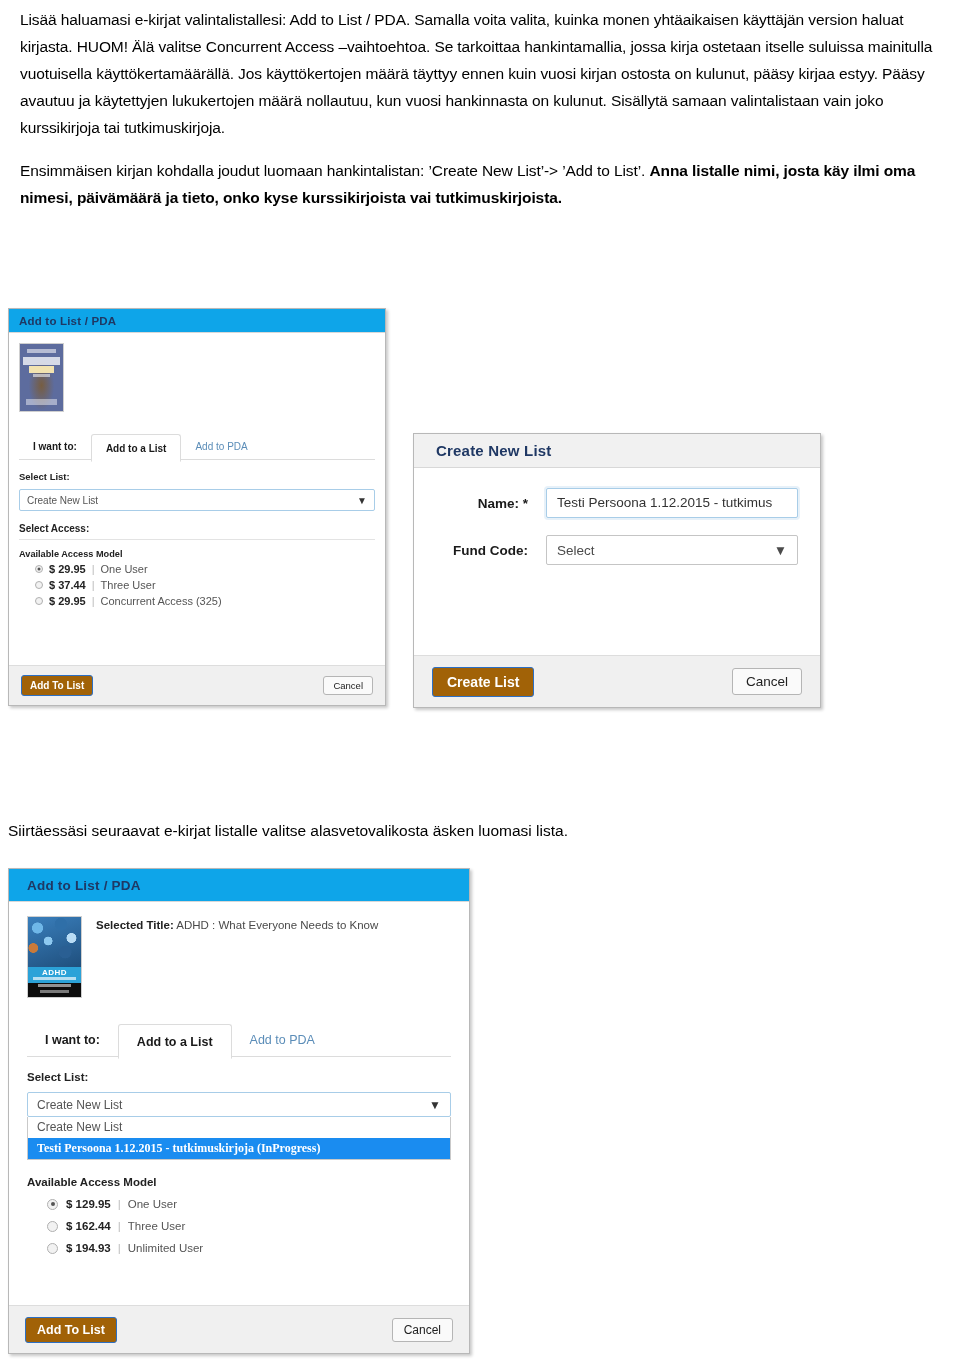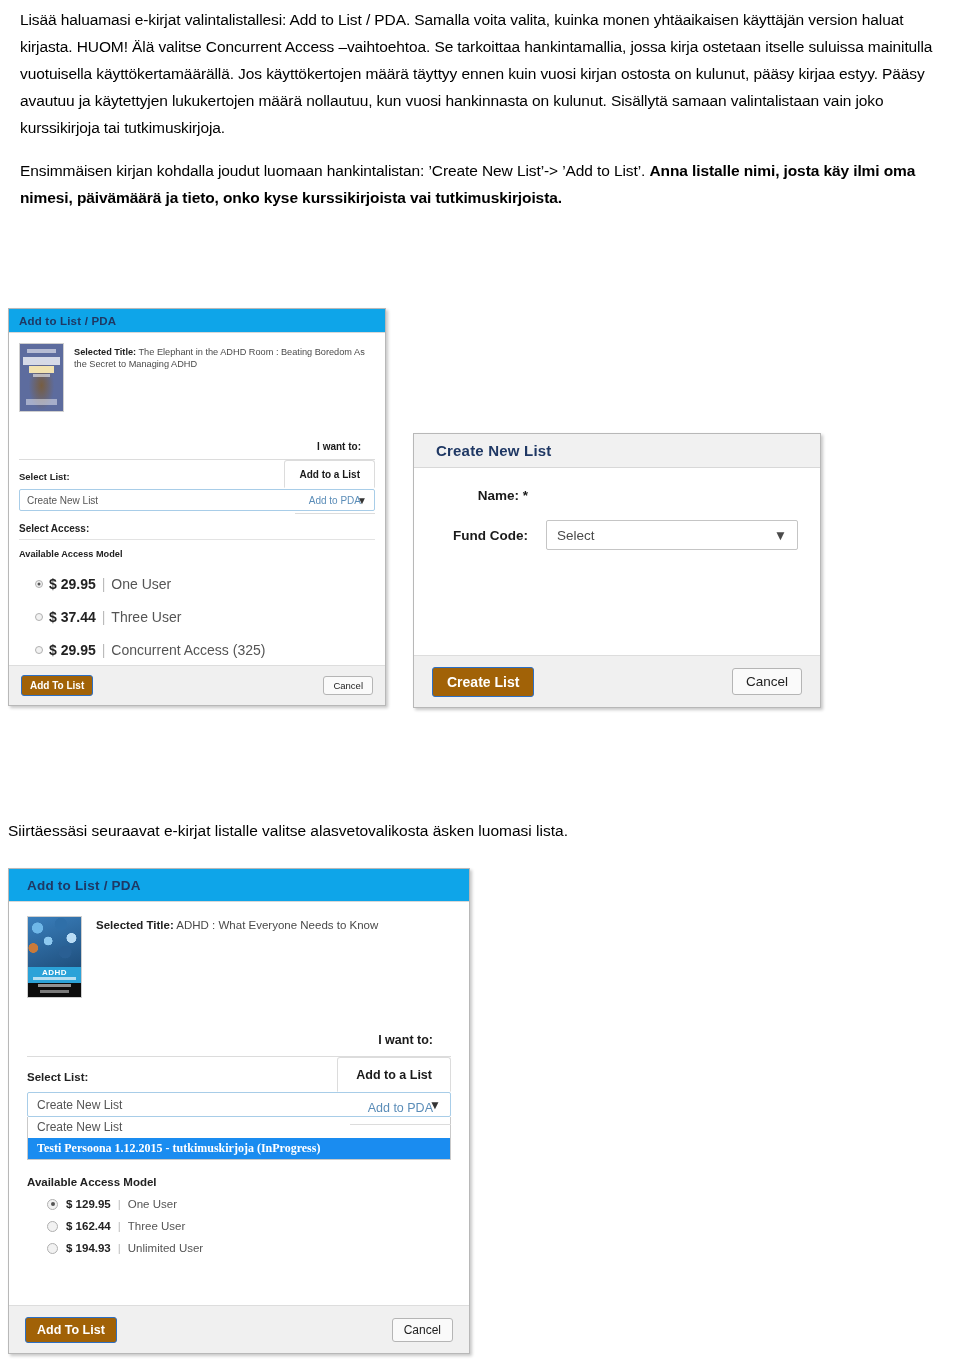--- a/index.html
+++ b/index.html
@@ -51,21 +51,21 @@
   .book-thumb {
     flex: 0 0 auto;
     border: 1px solid #cfcfcf;
     position: relative;
     overflow: hidden;
   }
   .selected-title { color: #4a4a4a; }
   .selected-title .lead { color:#222; font-weight: bold; }
 
   
-  .tabs { display:flex; align-items: flex-end; position: relative; flex-direction: column; }
+  .tabs { display:flex; align-items: flex-start; position: relative; }
   .tabs:after {
     content:""; position:absolute; left:0; right:0; bottom:0;
     border-bottom: 1px solid #dcdcdc;
   }
   .tab { position: relative; z-index:2; white-space: nowrap; }
   .tab.label-tab { font-weight: bold; color:#1a1a1a; border-bottom:1px solid #dcdcdc; }
   .tab.active {
     background:#fff;
     border:1px solid #dcdcdc;
     border-bottom: 1px solid #fff;
@@ -147,21 +147,21 @@
   #shotA .panel-body { padding:10px 10px 0 10px; }
   #shotA .book-thumb { width:45px; height:69px; margin-right:10px; }
   #shotA .selected-title { font-size:9.2px; line-height:12px; padding-top:3px; }
   #shotA .tabs { margin-top:22px; height:26px; }
   #shotA .tab { font-size:10px; padding:0 14px; height:26px; line-height:26px; }
   #shotA .tab.active { height:28px; line-height:27px; }
   #shotA .field-label { font-size:9.5px; margin-top:11px; }
   #shotA .select-box { height:22px; margin-top:7px; padding:0 7px; font-size:10px; }
   #shotA .sel-access { font-size:10px; margin-top:12px; padding-bottom:5px; }
   #shotA .avail { font-size:9.2px; margin-top:9px; font-weight:bold; color:#222; }
-  #shotA .radio-row { margin-top:17px; padding-left:16px; font-size:14px; }
+  #shotA .radio-row { margin-top:4px; padding-left:16px; font-size:11px; }
   #shotA .radio { width:8px; height:8px; margin-right:6px; }
   #shotA .radio.on:after { width:3px; height:3px; }
   #shotA .panel-footer { position:absolute; left:0; right:0; bottom:0; height:40px; padding:0 12px; }
   #shotA .btn-primary { font-size:10px; padding:4px 8px; }
   #shotA .btn-secondary { font-size:9.5px; padding:3px 9px; }
 
   
   #shotB { left:413px; top:433px; width:408px; height:275px; }
   #shotB .panel-header { height:34px; line-height:34px; padding:0 0 0 22px; font-size:15px; background:#f1f1f1; }
   #shotB .subbar {
@@ -266,21 +266,20 @@
     <div class="title-row">
       <div class="book-thumb">
         <div class="cov-elephant">
           <div class="c-top"></div>
             <div class="c-w1"></div>
             <div class="c-w2"></div>
             <div class="c-w3"></div>
             <div class="c-b"></div>
         </div>
       </div>
-      <div class="selected-title"><span class="lead">Selected Title:</span><span> The Elephant in the ADHD Room : Beating Boredom As the Secret to Managing ADHD</span></div>
     </div>
 
     <div class="tabs">
       <div class="tab label-tab">I want to:</div>
       <div class="tab active">Add to a List</div>
       <div class="tab inactive">Add to PDA</div>
     </div>
 
     <div class="field-label">Select List:</div>
 
@@ -319,20 +318,23 @@
   </div>
 </div>
 
 <div class="shot" id="shotB">
 
   <div class="panel-header">Create New List</div>
 
   <div class="panel-body">
     <div class="frow">
       <div class="flabel">Name: *</div>
+      <div class="ftext">
+          <span class="typed">Testi Persoona 1.12.2015 - tutkimus</span>
+        </div>
     </div>
     <div class="frow">
       <div class="flabel">Fund Code:</div>
       <div class="fselect">
         <span>Select</span>
         <span class="caret">▼</span>
       </div>
     </div>
   </div>
 

